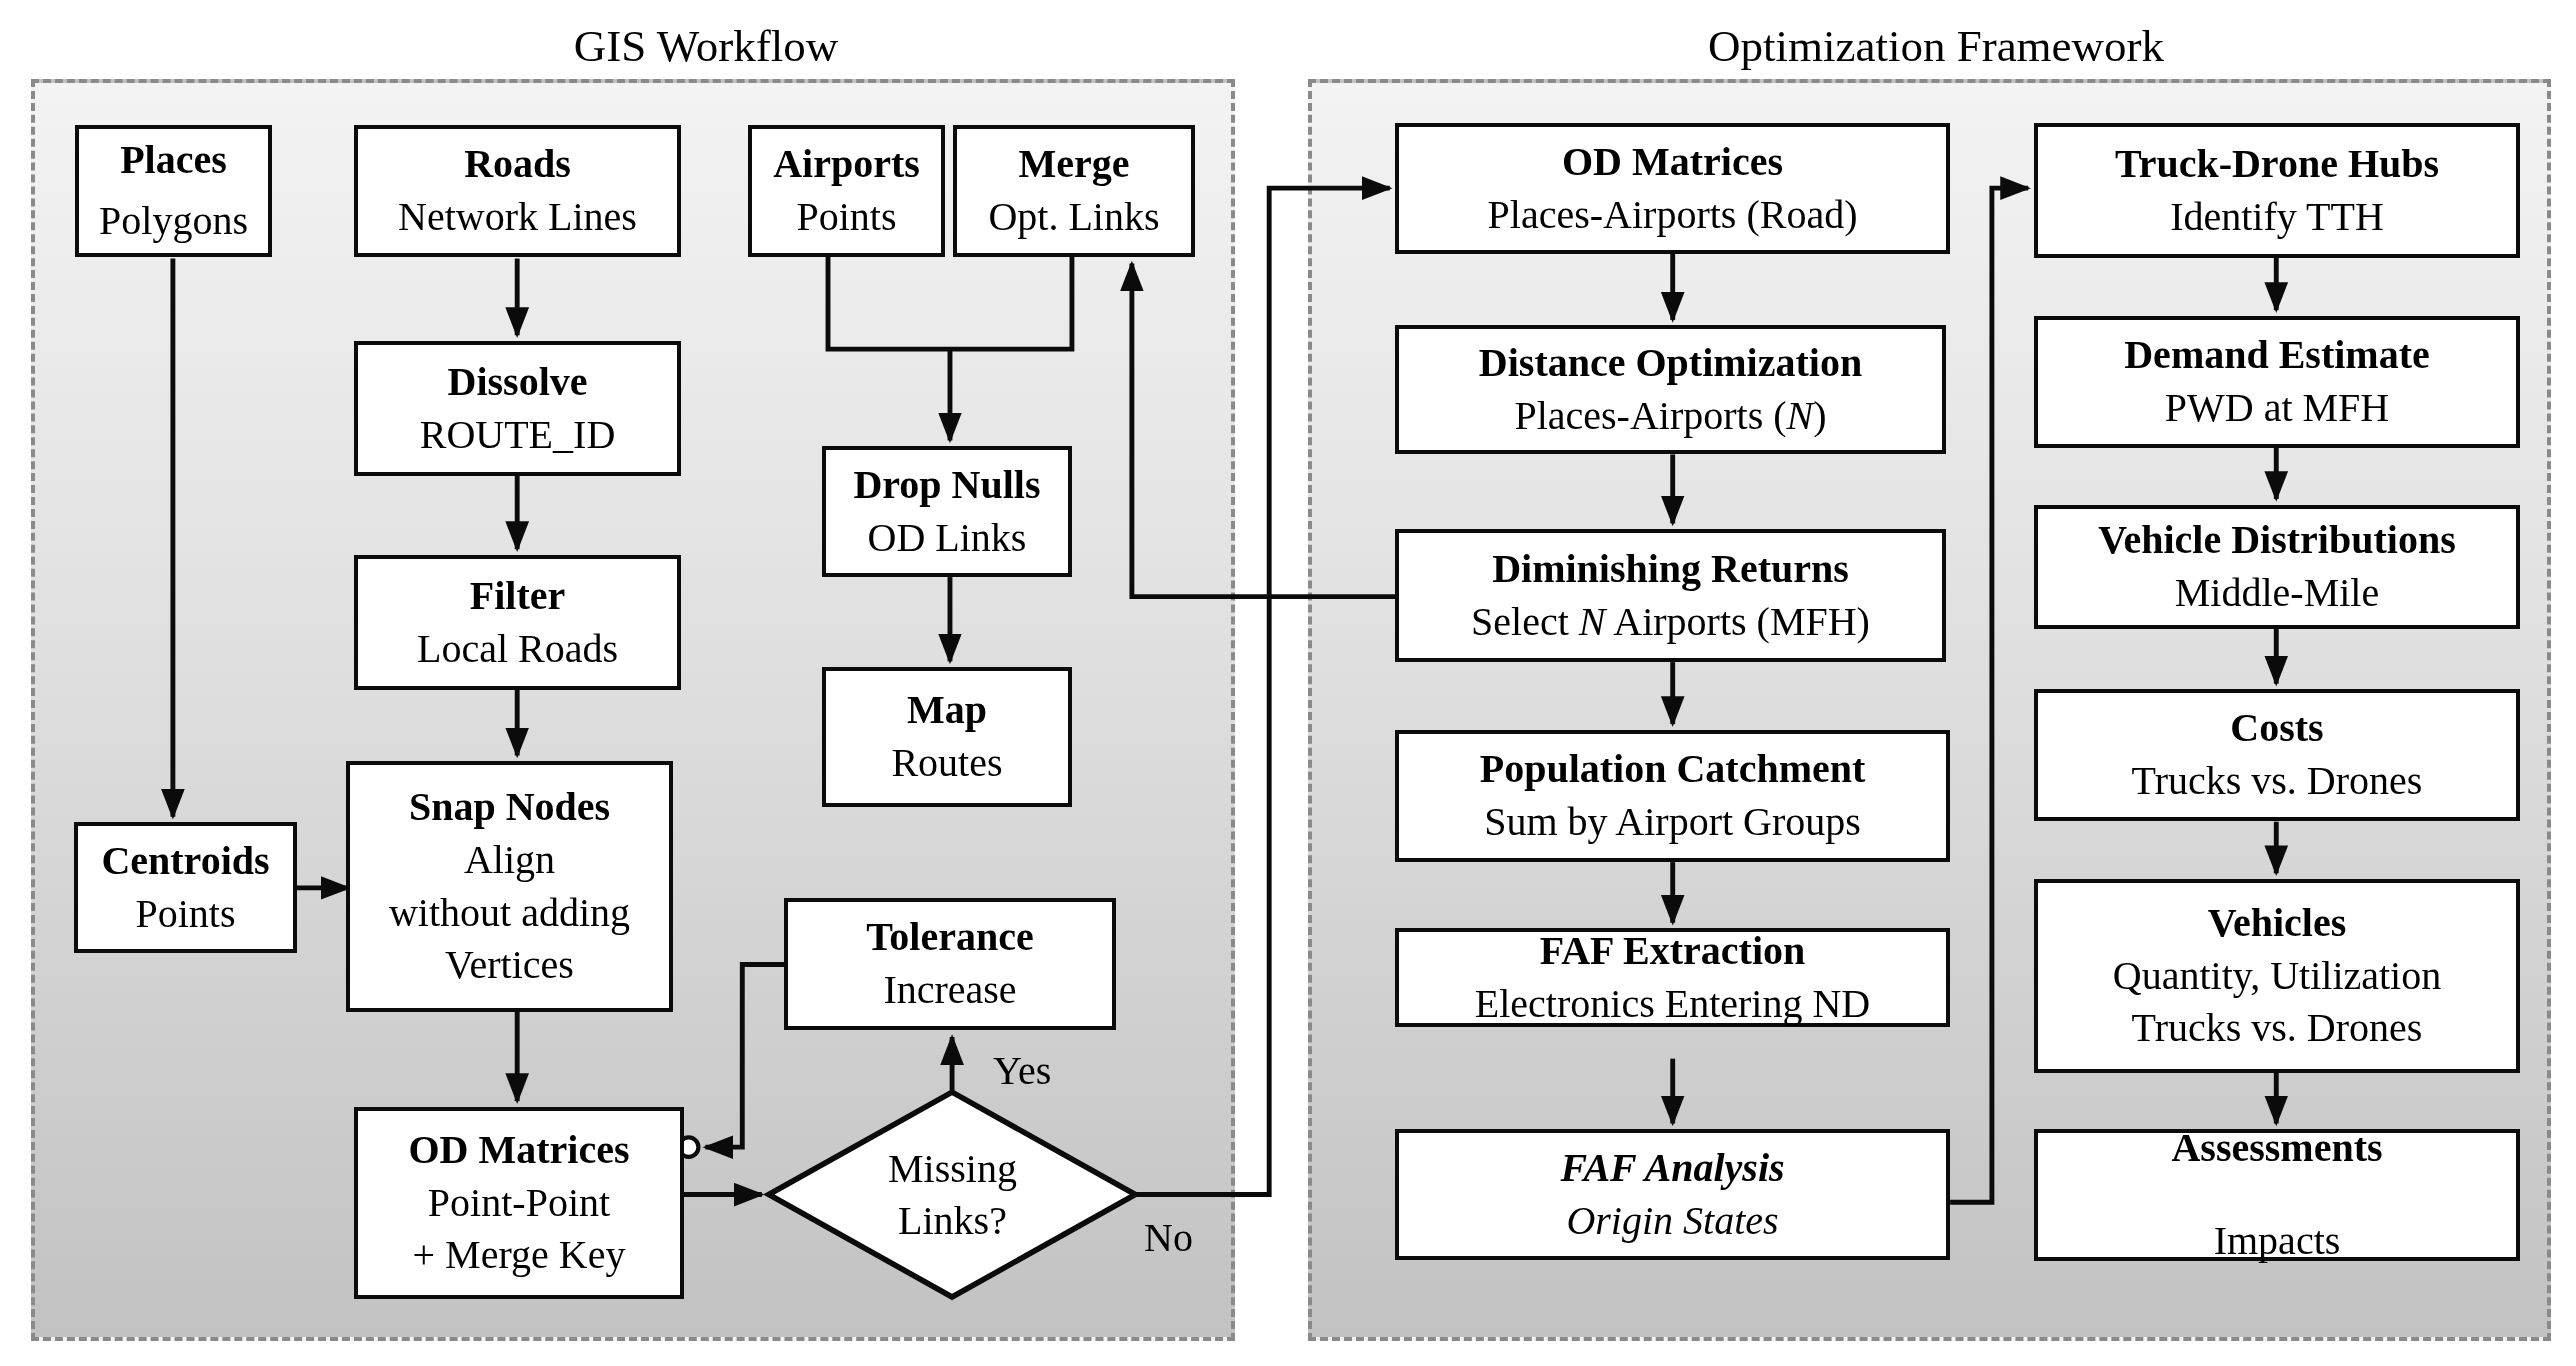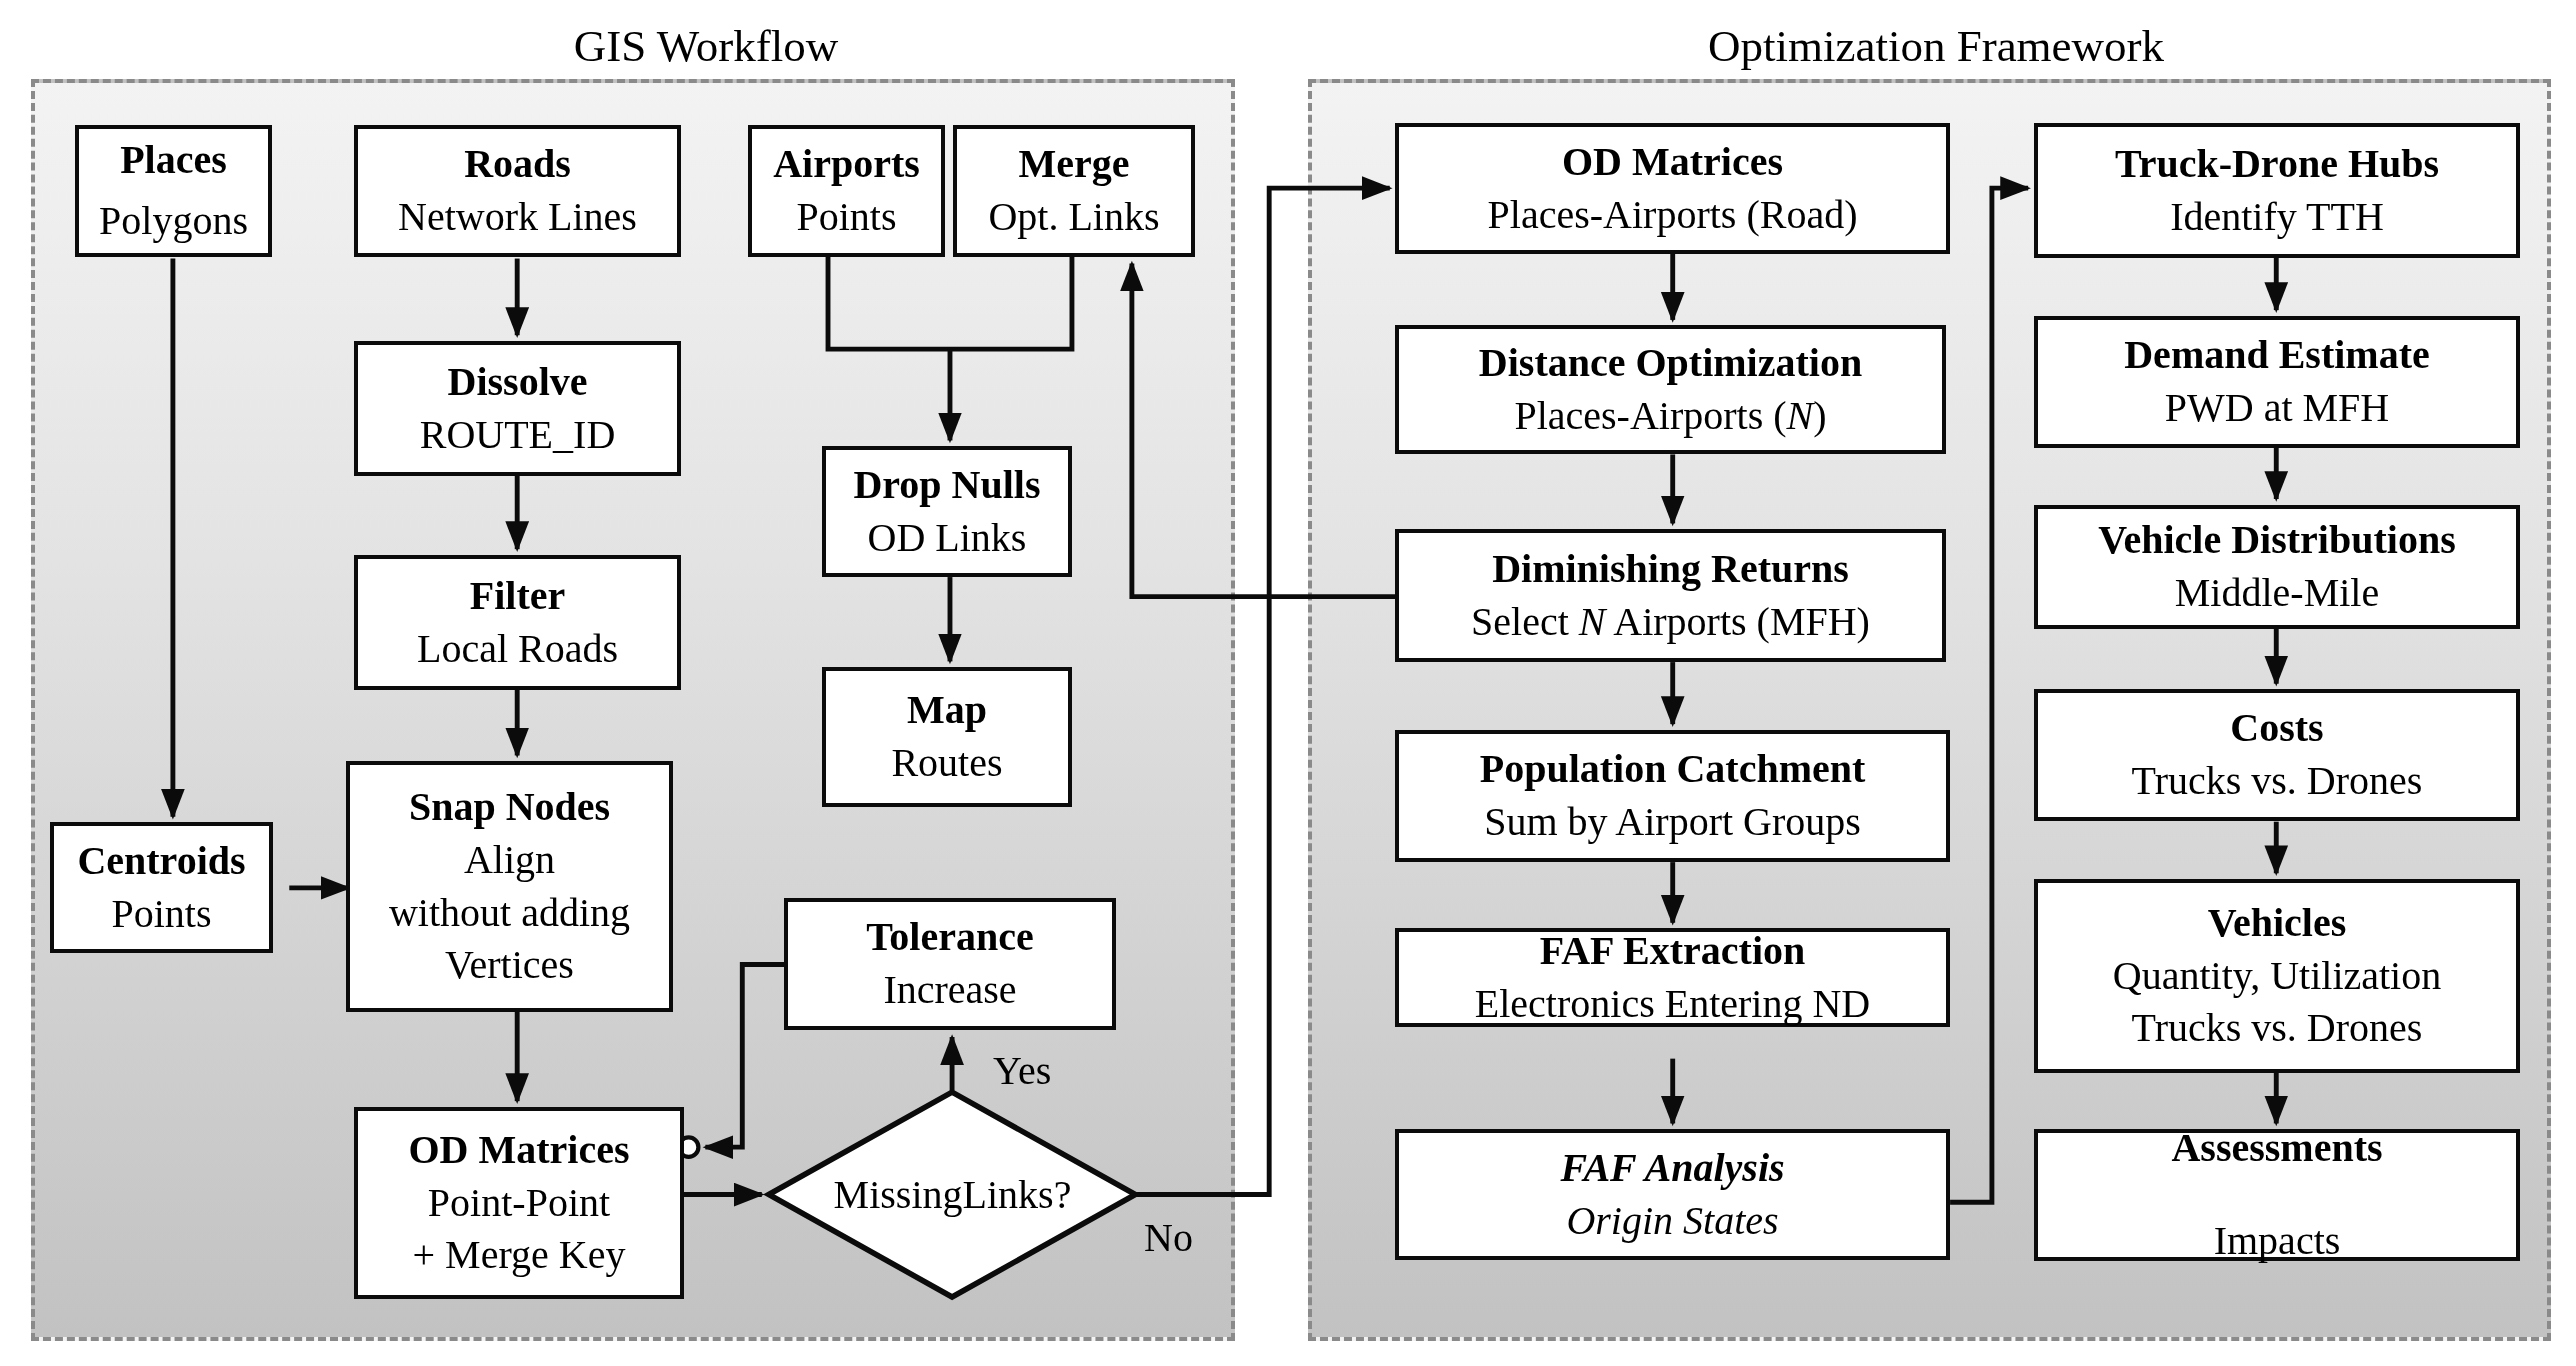--- a/index.html
+++ b/index.html
@@ -8,21 +8,21 @@
   .panel{position:absolute;border:4.2px dashed #8a8a8a;box-sizing:border-box;
          background:linear-gradient(180deg,#f3f3f3 0%,#e3e3e3 38%,#c2c2c2 100%);}
   .title{position:absolute;font-size:45px;white-space:nowrap;transform:translateX(-50%);
          color:#000;}
   .node{position:absolute;background:#ffffff;border:4.9px solid #0b0b0b;box-sizing:border-box;
         display:flex;flex-direction:column;justify-content:center;align-items:center;
         text-align:center;font-size:40px;line-height:1.32;}
   .node .ln{white-space:nowrap;}
   .b{font-weight:bold;}
   .i{font-style:italic;}
-  .dtext{position:absolute;display:flex;justify-content:center;
+  .dtext{position:absolute;display:flex;flex-direction:column;justify-content:center;
          align-items:center;text-align:left;font-size:40px;line-height:1.3;}
   .lbl{position:absolute;font-size:40px;white-space:nowrap;}
   #wires{position:absolute;left:0;top:0;width:2576px;height:1366px;}
   .wire{fill:none;stroke:#0b0b0b;stroke-width:7px;}
   .dshape{fill:#ffffff;stroke:#0b0b0b;stroke-width:8px;}
   .port{fill:#ffffff;stroke:#0b0b0b;stroke-width:6px;}
 </style>
 </head>
 <body>
 
@@ -95,21 +95,21 @@
       <div class="node" style="left: 354px; top: 555px; width: 327px; height: 135px;">
         <div class="ln"><span class="b">Filter</span></div>
         <div class="ln"><span>Local Roads</span></div>
       </div>
       <div class="node" style="left: 346px; top: 761px; width: 327px; height: 251px;">
         <div class="ln"><span class="b">Snap Nodes</span></div>
         <div class="ln"><span>Align</span></div>
         <div class="ln"><span>without adding</span></div>
         <div class="ln"><span>Vertices</span></div>
       </div>
-      <div class="node" style="left: 50px; top: 822px; width: 223px; height: 131px;">
+      <div class="node" style="left: 74px; top: 822px; width: 223px; height: 131px;">
         <div class="ln"><span class="b">Centroids</span></div>
         <div class="ln"><span>Points</span></div>
       </div>
       <div class="node" style="left: 354px; top: 1107px; width: 330px; height: 192px;">
         <div class="ln"><span class="b">OD Matrices</span></div>
         <div class="ln"><span>Point-Point</span></div>
         <div class="ln"><span>+ Merge Key</span></div>
       </div>
       <div class="node" style="left: 822px; top: 446px; width: 250px; height: 131px;">
         <div class="ln"><span class="b">Drop Nulls</span></div>

